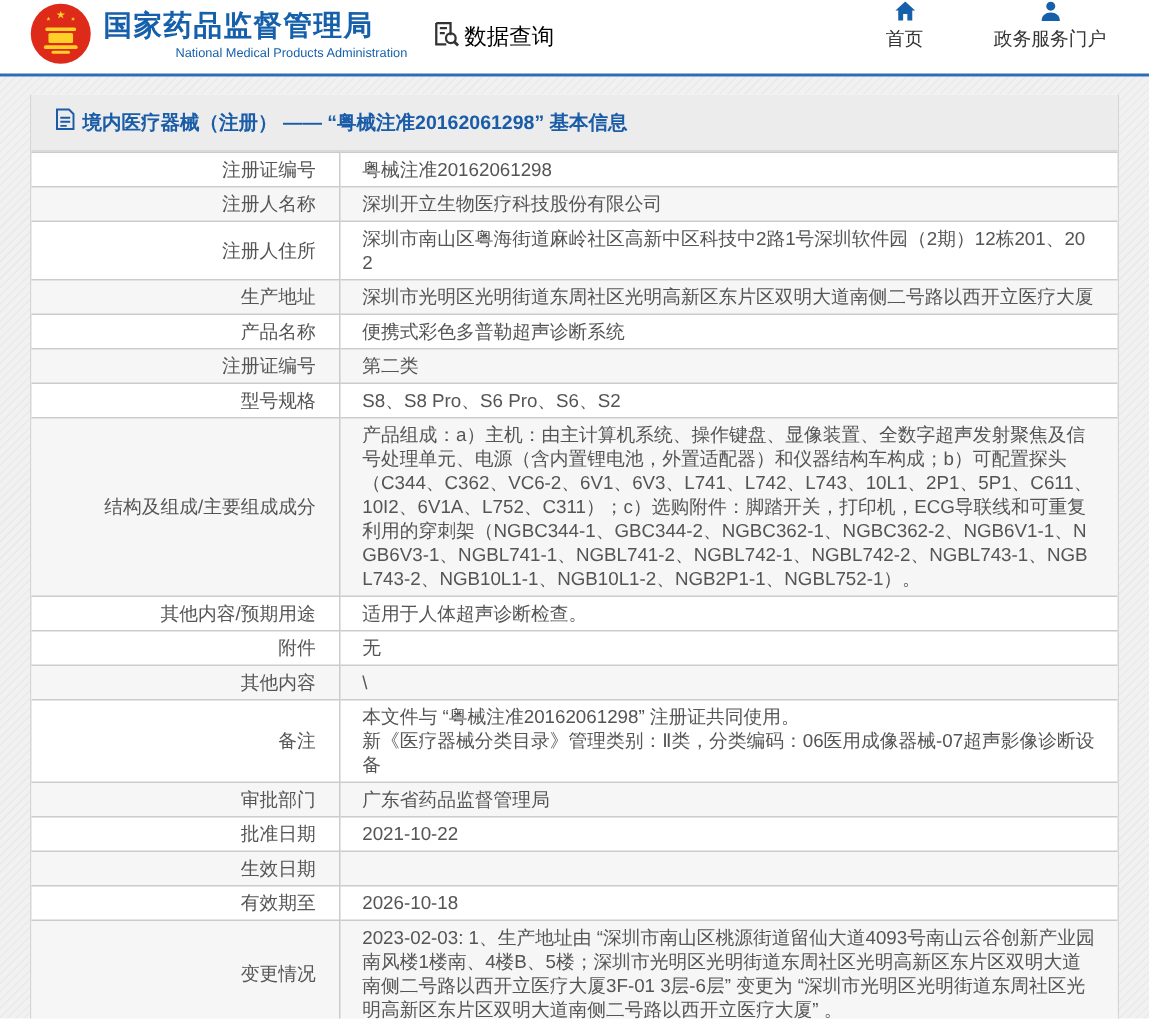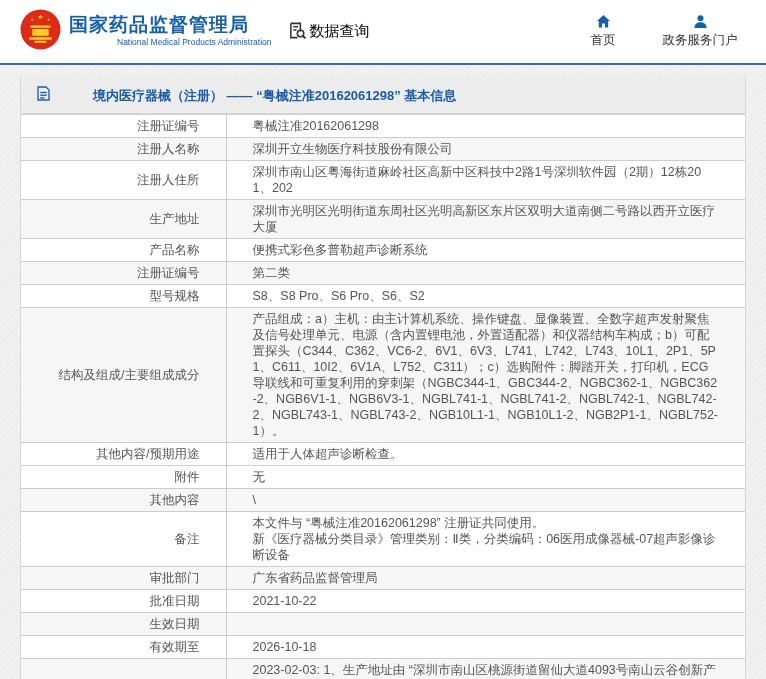--- a/index.html
+++ b/index.html
@@ -4,45 +4,45 @@
 <style>
   * { margin:0; padding:0; box-sizing:border-box; }
   html,body { width:766px; height:679px; }
   body {
     font-family:"Liberation Sans","DejaVu Sans",sans-serif;
     background:repeating-linear-gradient(135deg,#f1f1f1 0 3px,#eaeaea 3px 4px);
     color:#555; overflow:hidden;
   }
   
   .header {
-    height:65px; background:#fff; border-bottom:2px solid #2d6db5;
-    display:flex; align-items:center; padding:0 20px;
+    height:51px; background:#fff; border-bottom:2px solid #2d6db5;
+    display:flex; padding:0 20px;
   }
   .brand { display:flex; align-items:center; cursor:pointer; }
   .brand svg.emblem { width:41px; height:41px; flex:0 0 auto; }
   .brand-names { margin-left:8px; line-height:1.1; }
   .brand-cn { font-size:19px; font-weight:bold; color:#1660ab; letter-spacing:1px; }
   .brand-en { font-size:8.5px; color:#1660ab; margin-top:2px;margin-left:48px; }
   .data-query { display:flex; align-items:center; margin-left:16px; font-size:15px; color:#000000; cursor:pointer; }
   .data-query svg { width:19px; height:19px; margin-right:3px; }
   .header-spacer { flex:1; }
   .nav-item { width:62px; text-align:center; font-size:12.5px; color:#333; cursor:pointer; margin-left:20px; }
   .nav-item svg { width:15px; height:15px; display:block; margin:0 auto 3px; }
   .nav-item.wide { width:92px; }
   
   .panel { width:726px; margin:12px auto 0; background:#fff; border:1px solid #d6d6d6; border-top:none; }
   .panel-titlebar {
     background:#ececec; border-bottom:1px solid #d8d8d8;
-    padding:9px 16px 8px; display:flex; align-items:center;gap:38px;
+    padding:9px 16px 8px; display:flex; align-items:center;
   }
   .panel-titlebar svg { width:13px; height:15px; margin-right:5px; flex:0 0 auto; }
   .panel-title { font-size:13px; font-weight:bold; color:#1a5ca8; }
   
   table.info { width:100%; border-collapse:collapse; font-size:12.5px; color:#555; table-layout:fixed; }
-  table.info td { border:1px solid #ccc; padding:3px 26px; line-height:16px; vertical-align:middle; }
+  table.info td { border:1px solid #ccc; padding:3px 15px; line-height:16px; vertical-align:middle; }
   table.info td.label-cell { width:205px; text-align:right; color:#555; }
   table.info td.value-cell { text-align:left; white-space:pre-line; word-break:break-all;margin-top:17px; }
   table.info tr.stripe { background:#f6f6f6; }
   table.info td:first-child { border-left:none; }
   table.info td:last-child { border-right:none; }
 </style>
 </head>
 <body>
 
 <div class="header">

